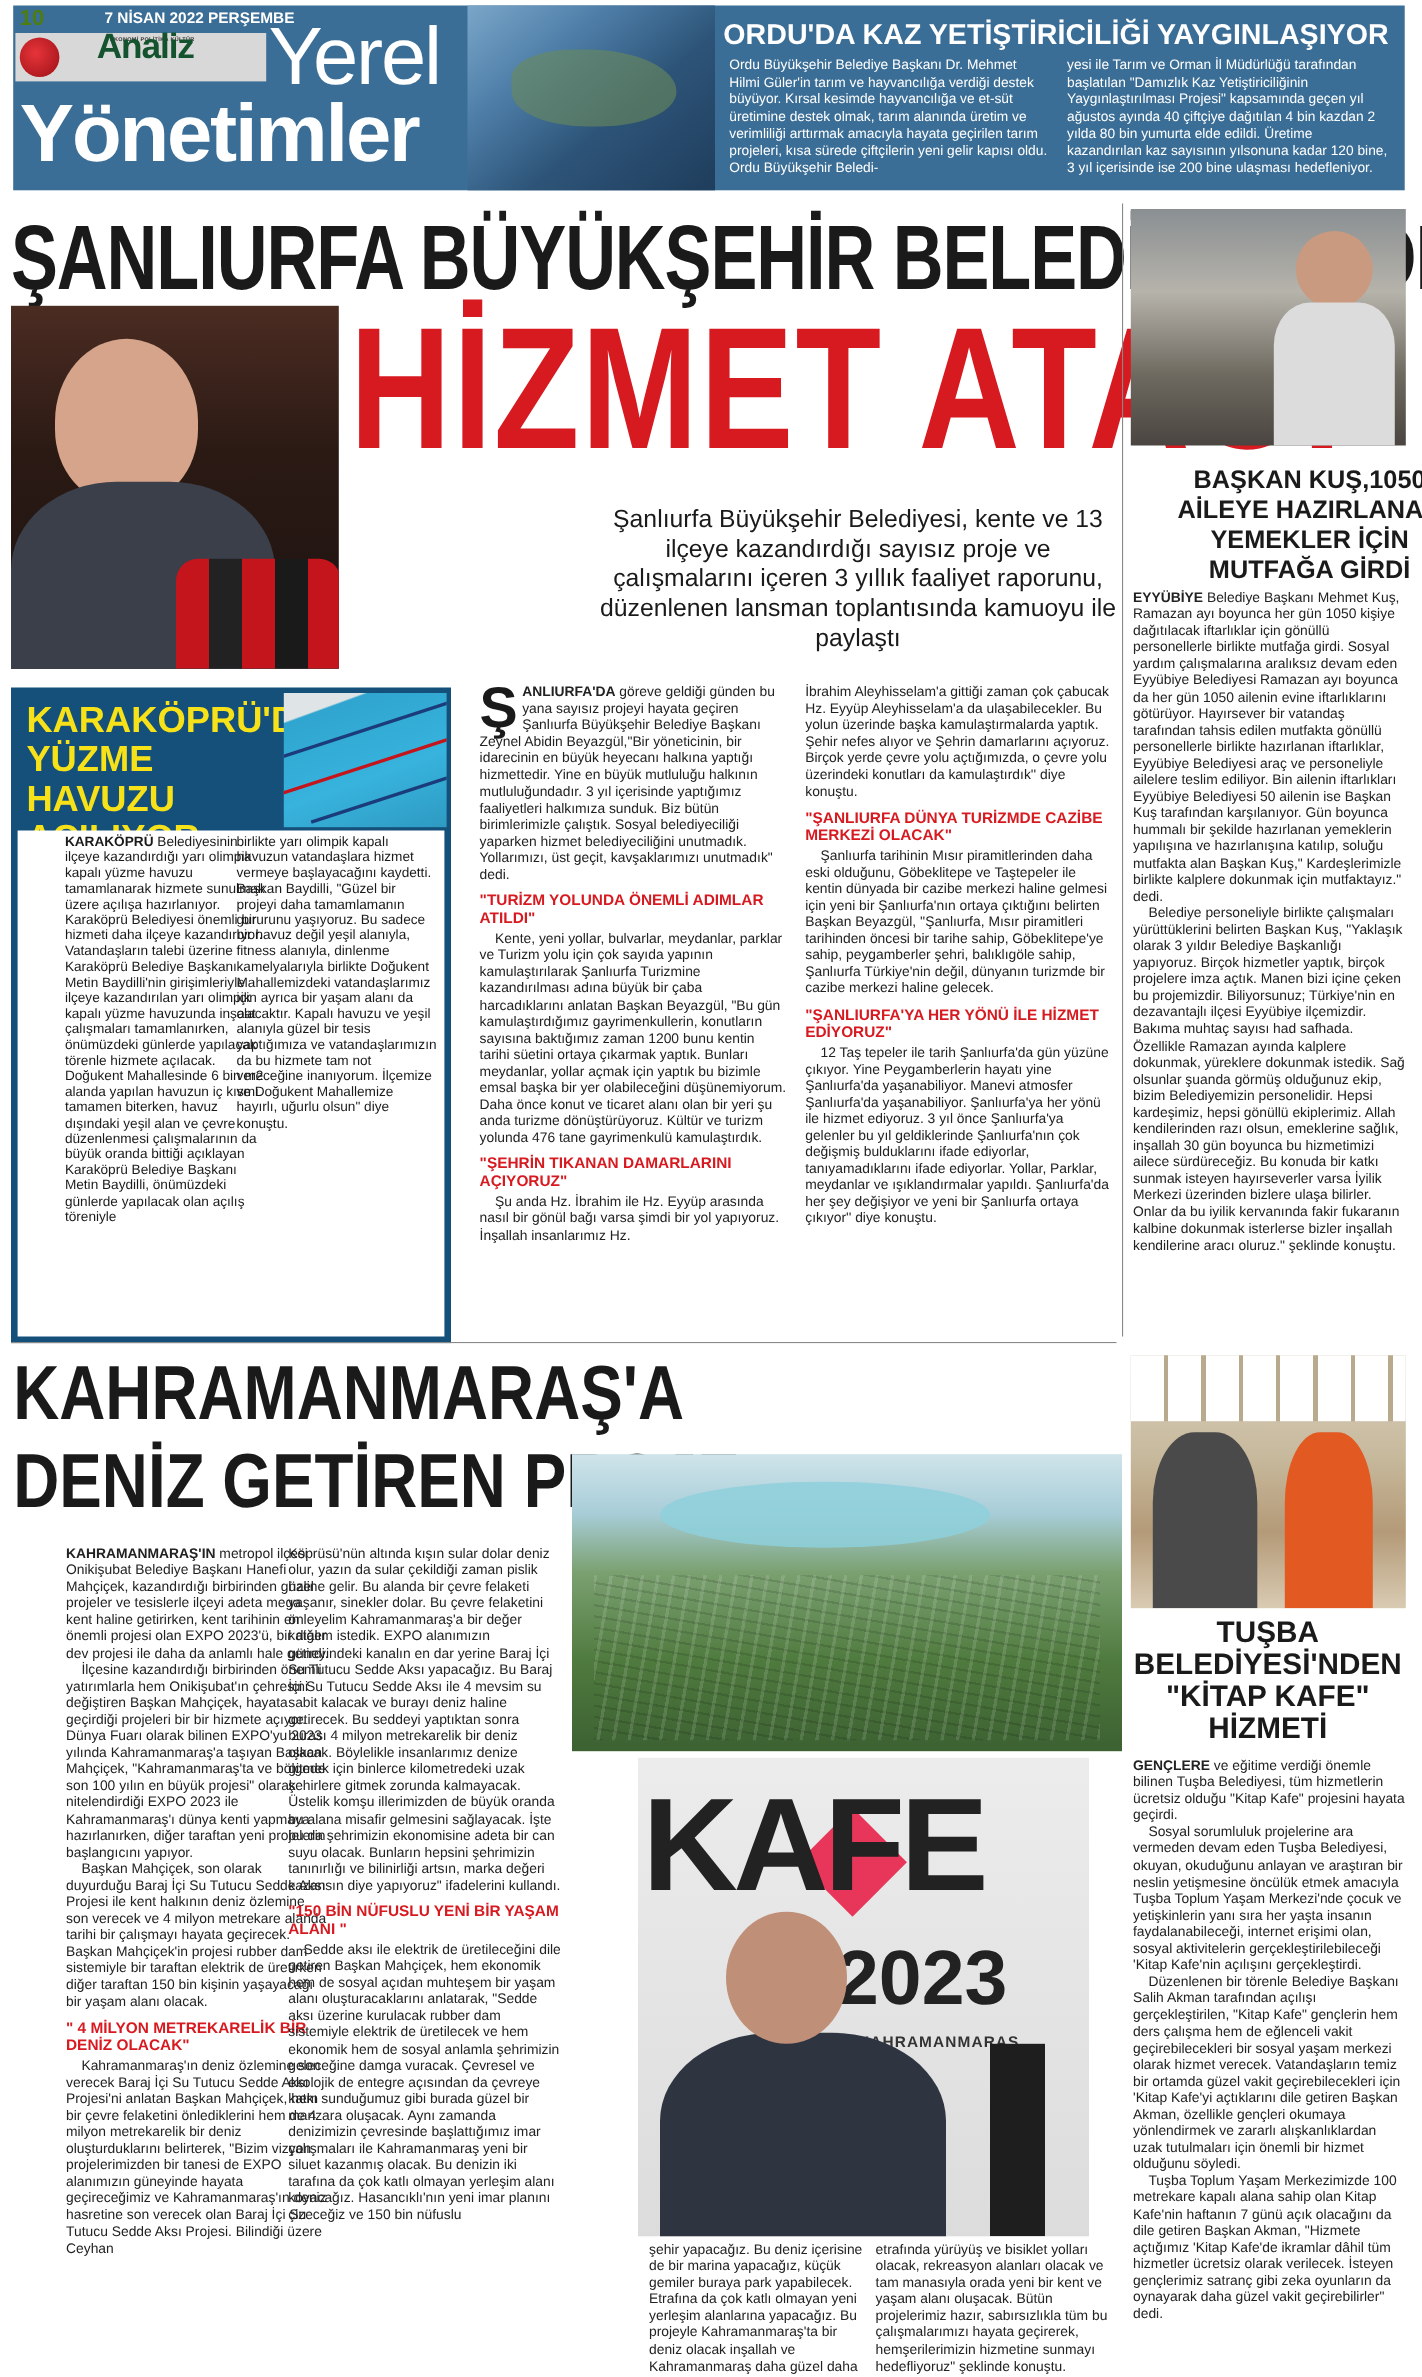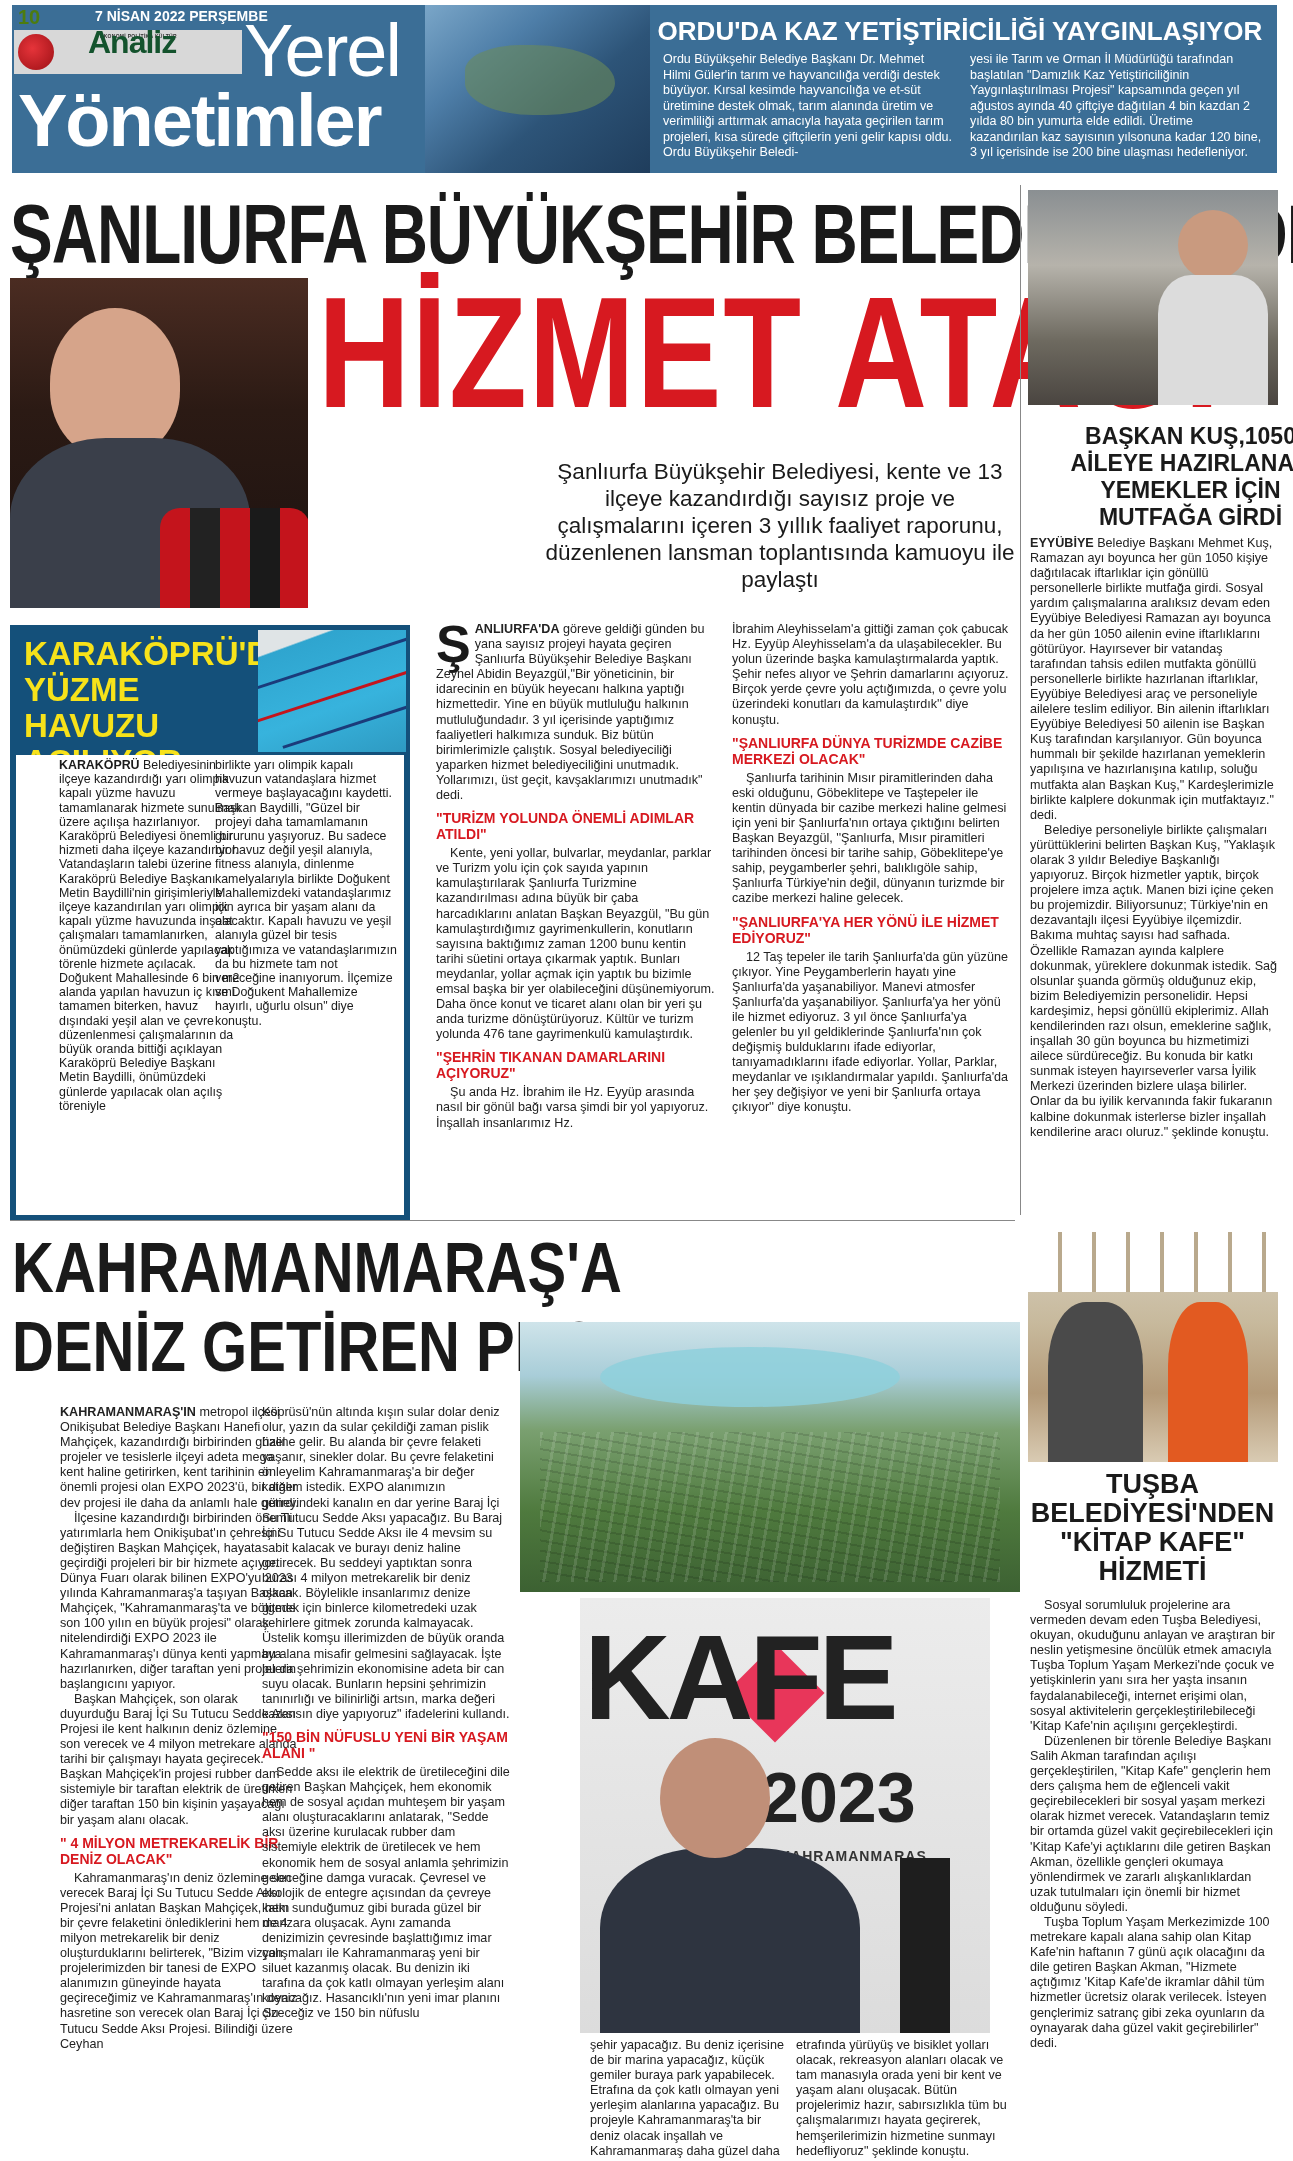--- a/index.html
+++ b/index.html
@@ -190,16 +190,17 @@
   <p>etrafında yürüyüş ve bisiklet yolları olacak, rekreasyon alanları olacak ve tam manasıyla orada yeni bir kent ve yaşam alanı oluşacak. Bütün projelerimiz hazır, sabırsızlıkla tüm bu çalışmalarımızı hayata geçirerek, hemşerilerimizin hizmetine sunmayı hedefliyoruz" şeklinde konuştu.</p>
 </div>
 
 <div class="abs photo-cafe">
     <div class="s"></div>
     <div class="m"></div>
     <div class="w"></div>
   </div>
 <div class="abs h-tusba">TUŞBA BELEDİYESİ'NDEN "KİTAP KAFE" HİZMETİ</div>
 <div class="abs tusba-body col">
+  <p><span class="lead">GENÇLERE</span><span> ve eğitime verdiği önemle bilinen Tuşba Belediyesi, tüm hizmetlerin ücretsiz olduğu "Kitap Kafe" projesini hayata geçirdi.</span></p>
   <p class="ind">Sosyal sorumluluk projelerine ara vermeden devam eden Tuşba Belediyesi, okuyan, okuduğunu anlayan ve araştıran bir neslin yetişmesine öncülük etmek amacıyla Tuşba Toplum Yaşam Merkezi'nde çocuk ve yetişkinlerin yanı sıra her yaşta insanın faydalanabileceği, internet erişimi olan, sosyal aktivitelerin gerçekleştirilebileceği 'Kitap Kafe'nin açılışını gerçekleştirdi.</p>
   <p class="ind">Düzenlenen bir törenle Belediye Başkanı Salih Akman tarafından açılışı gerçekleştirilen, "Kitap Kafe" gençlerin hem ders çalışma hem de eğlenceli vakit geçirebilecekleri bir sosyal yaşam merkezi olarak hizmet verecek. Vatandaşların temiz bir ortamda güzel vakit geçirebilecekleri için 'Kitap Kafe'yi açtıklarını dile getiren Başkan Akman, özellikle gençleri okumaya yönlendirmek ve zararlı alışkanlıklardan uzak tutulmaları için önemli bir hizmet olduğunu söyledi.</p>
   <p class="ind">Tuşba Toplum Yaşam Merkezimizde 100 metrekare kapalı alana sahip olan Kitap Kafe'nin haftanın 7 günü açık olacağını da dile getiren Başkan Akman, "Hizmete açtığımız 'Kitap Kafe'de ikramlar dâhil tüm hizmetler ücretsiz olarak verilecek. İsteyen gençlerimiz satranç gibi zeka oyunların da oynayarak daha güzel vakit geçirebilirler" dedi.</p>
 </div>
 
 </body></html>

